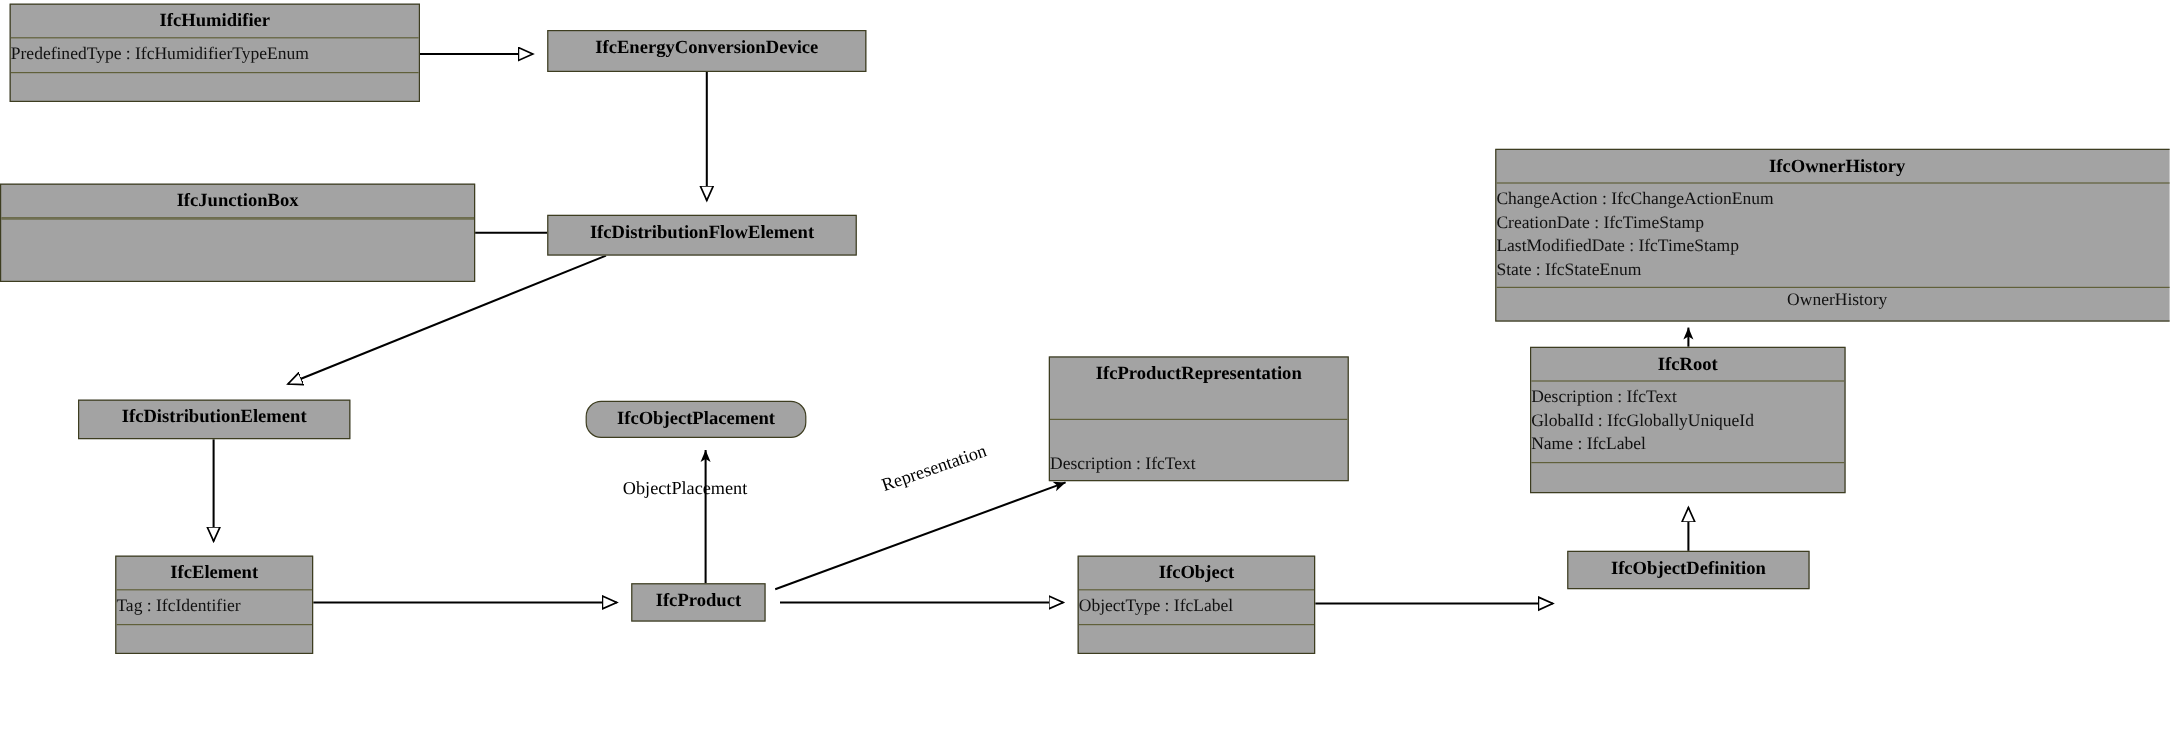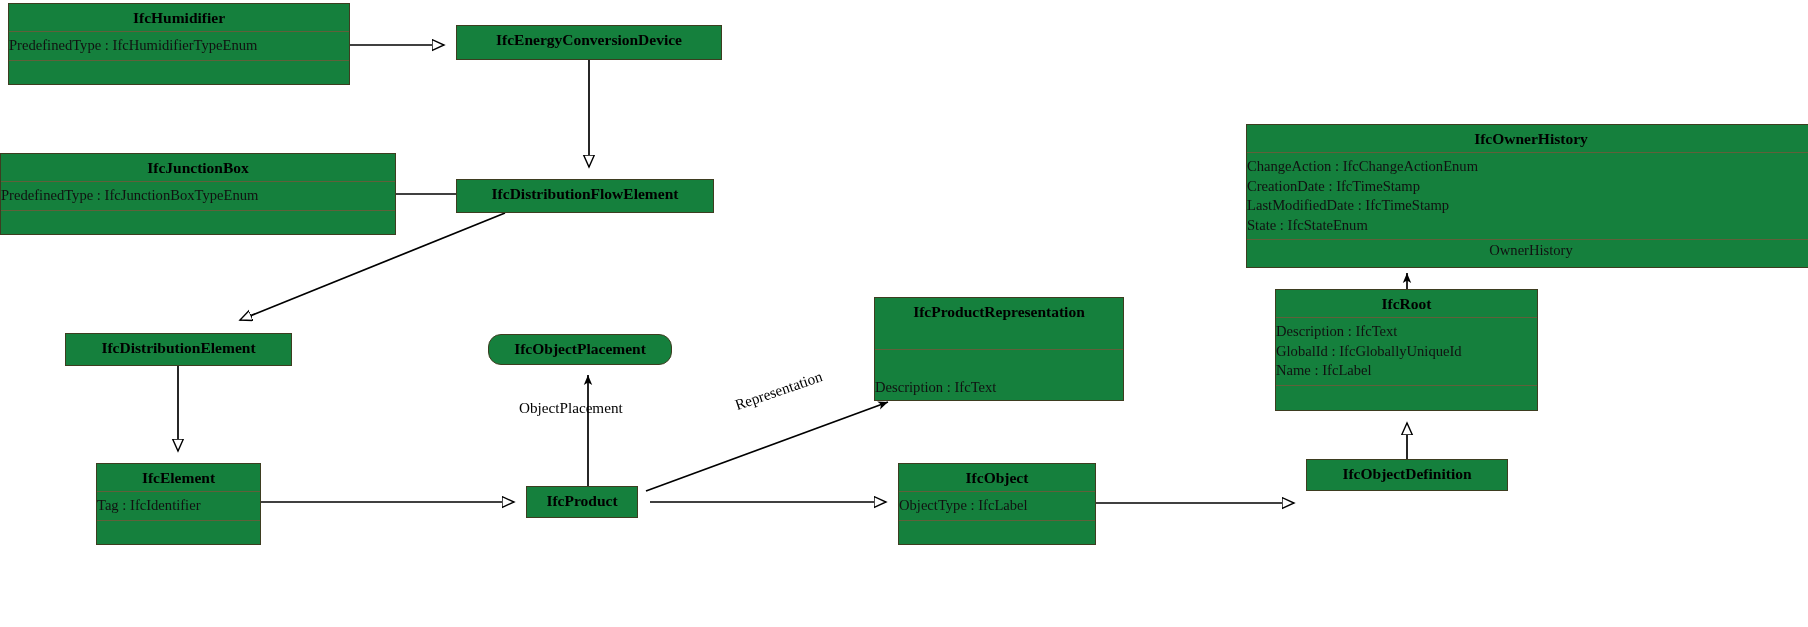--- a/index.html
+++ b/index.html
@@ -6,21 +6,21 @@
   html,body{margin:0;padding:0;background:#ffffff;}
   body{
     font-family:"Liberation Serif","DejaVu Serif",serif;
     width:1808px;height:627px;position:relative;overflow:hidden;
   }
   #canvas{position:absolute;left:0;top:0;width:1808px;height:627px;}
   svg#edges{position:absolute;left:0;top:0;width:1808px;height:627px;pointer-events:none;}
 
   .uml-class{
     position:absolute;
-    background:#15803d;
+    background:#a3a3a3;
     border:1.6px solid #3d3d20;
     box-sizing:border-box;
     display:flex;flex-direction:column;
     overflow:hidden;
   }
   .cls-title{
     font-weight:bold;
     font-size:15.5px;
     text-align:center;
     color:#000;
@@ -128,23 +128,20 @@
         </div>
         <div class="cls-sep"></div>
         <div class="cls-ops" style="flex: 1 1 auto;"></div>
       </div>
       <div class="uml-class" style="left: 456px; top: 25px; width: 266px; height: 35px;">
         <div class="cls-title">IfcEnergyConversionDevice</div>
       </div>
       <div class="uml-class" style="left: 0px; top: 153px; width: 396px; height: 82px;">
         <div class="cls-title">IfcJunctionBox</div>
         <div class="cls-sep"></div>
-        <div class="cls-attrs">
-          <div>PredefinedType : IfcJunctionBoxTypeEnum</div>
-        </div>
         <div class="cls-sep"></div>
         <div class="cls-ops" style="flex: 1 1 auto;"></div>
       </div>
       <div class="uml-class" style="left: 456px; top: 179px; width: 258px; height: 34px;">
         <div class="cls-title">IfcDistributionFlowElement</div>
       </div>
       <div class="uml-class" style="left: 1246px; top: 124px; width: 570px; height: 144px;">
         <div class="cls-title">IfcOwnerHistory</div>
         <div class="cls-sep"></div>
         <div class="cls-attrs">

